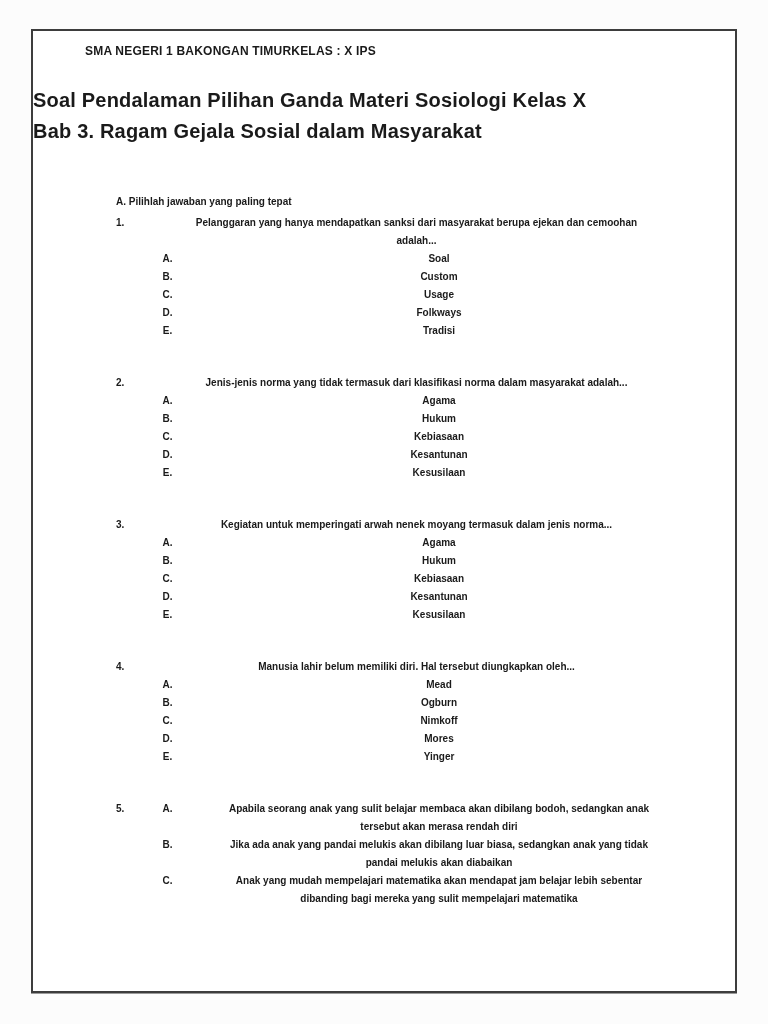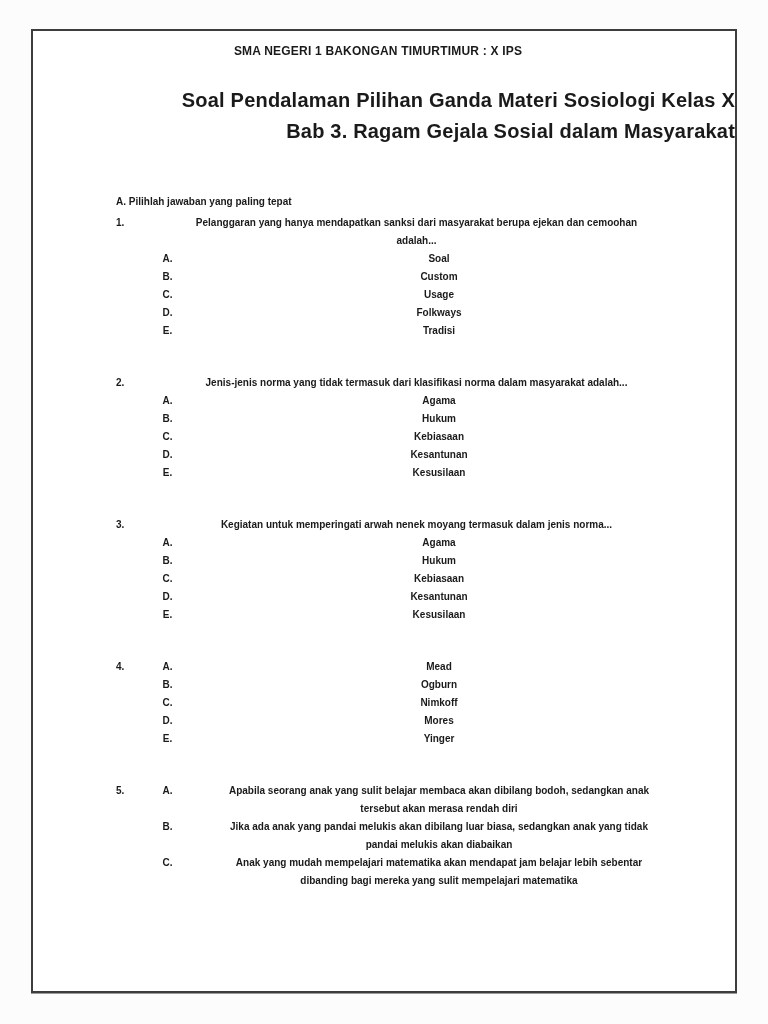--- a/index.html
+++ b/index.html
@@ -14,30 +14,30 @@
     left: 31px; top: 29px;
     width: 706px; height: 964px;
     background: #ffffff;
     border: 2px solid #3d3d3d;
     box-shadow: 0 1px 0 #9a9a9a;
     color: #1a1a1a;
     font-weight: 700;
   }
   .header-row {
     display: flex;
-    justify-content: center;
+    justify-content: flex-start;
     align-items: flex-start;
     padding: 13px 64px 0 52px;
     font-size: 12px;
     line-height: 15px;
     letter-spacing: 0.2px;
   }
   .title-block {
     margin-top: 26px;
-    text-align: right;
+    text-align: left;
     font-size: 20px;
     line-height: 31px;
     letter-spacing: 0.2px;
   }
   .body-block {
     margin: 46px 40px 0 83px;
     font-size: 10px;
     line-height: 18px;
   }
   .section-heading {
@@ -62,21 +62,21 @@
   }
   .opt-text { flex: 1; min-width: 0; white-space: pre-line; }
 </style>
 </head>
 <body>
 
 <div class="page">
 
   <div class="header-row">
     <span>SMA NEGERI 1 BAKONGAN TIMUR</span>
-    <span>TIMUR : X IPS</span>
+    <span>KELAS : X IPS</span>
   </div>
 
   <div class="title-block">
     <div>Soal Pendalaman Pilihan Ganda Materi Sosiologi Kelas X</div>
     <div>Bab 3. Ragam Gejala Sosial dalam Masyarakat</div>
   </div>
 
   <div class="body-block">
     <div class="section-heading">A. Pilihlah jawaban yang paling tepat</div>
 
@@ -181,20 +181,21 @@
                   <div class="opt-letter">E.</div>
                   <div class="opt-text">Kesusilaan</div>
                 </div>
               </div>
           </div>
         </div>
 
         <div class="question">
           <div class="q-num">4.</div>
           <div class="q-body">
+            <div class="q-text">Manusia lahir belum memiliki diri. Hal tersebut diungkapkan oleh...</div>
             <div class="options">
 
                 <div class="option">
                   <div class="opt-letter">A.</div>
                   <div class="opt-text">Mead</div>
                 </div>
 
                 <div class="option">
                   <div class="opt-letter">B.</div>
                   <div class="opt-text">Ogburn</div>

